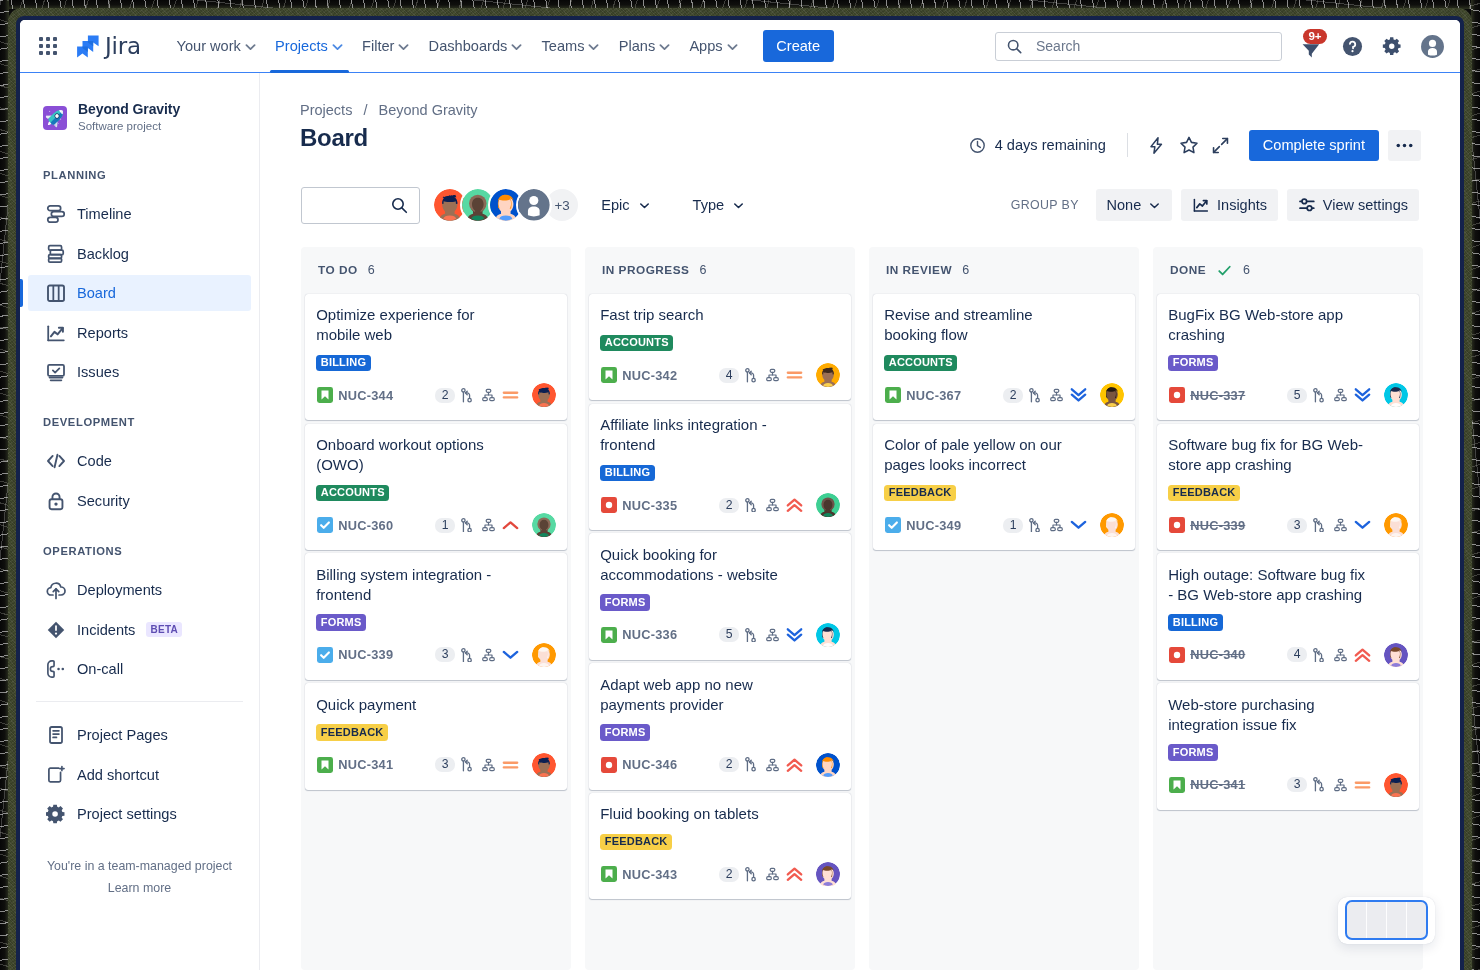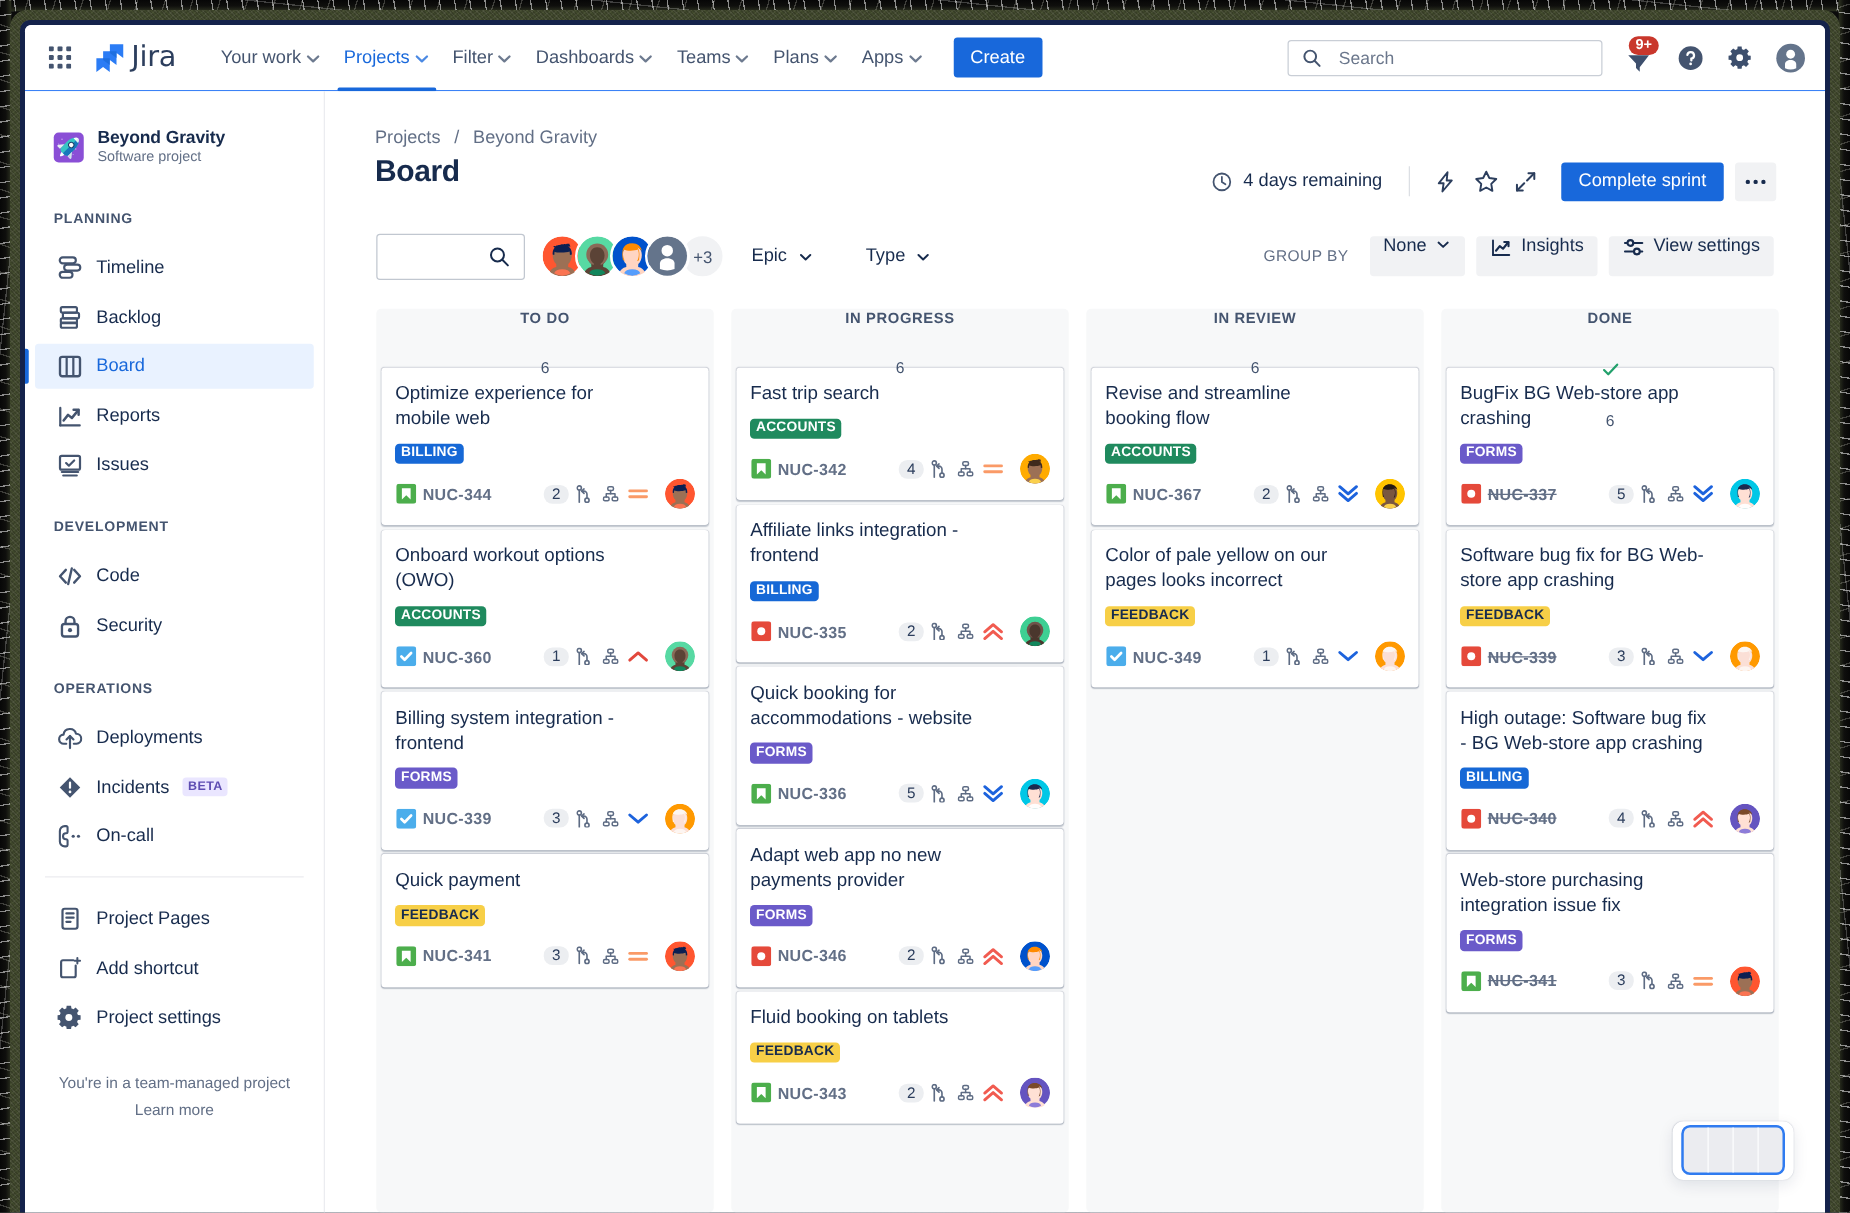--- a/index.html
+++ b/index.html
@@ -34,21 +34,21 @@
   font-family:"DejaVu Sans",sans-serif;}
 #navitems{display:flex;align-items:stretch;height:53px;margin-left:26.5px;}
 .navitem{display:flex;align-items:center;gap:3px;padding:0 9.1px;height:53px;position:relative;
   font-size:14.6px;color:#44546f;cursor:pointer;}
 .navitem.active{color:#1868db;font-weight:500;}
 .navitem.active:after{content:'';position:absolute;left:4px;right:4px;bottom:0;height:2.5px;background:#1868db;border-radius:2px;}
 .chev{width:13px;height:13px;display:inline-block;flex:none;}
 #createbtn{margin-left:15px;height:32px;padding:0 13.5px;background:#1868db;color:#fff;border-radius:3px;
   font-size:14.6px;font-weight:500;display:flex;align-items:center;cursor:pointer;white-space:nowrap;}
 #navright{margin-left:auto;display:flex;align-items:center;gap:8px;padding-right:12px;}
-#searchbox{width:252px;height:29px;border:1px solid #c9ced6;border-radius:3px;display:flex;align-items:center;
+#searchbox{width:287px;height:29px;border:1px solid #c9ced6;border-radius:3px;display:flex;align-items:center;
   padding:0 11px;gap:14px;margin-right:6px;background:#fff;text-align:center;}
 #searchbox .ph{font-size:14px;color:#6b778c;}
 .iconbtn{width:32px;height:32px;display:flex;align-items:center;justify-content:center;border-radius:50%;
   position:relative;cursor:pointer;flex:none;}
 .badge9{position:absolute;top:-1.5px;left:7px;background:#c9372c;color:#fff;font-size:11.6px;font-weight:600;
   border-radius:8px;padding:1px 5.4px 1.5px;line-height:12.5px;letter-spacing:0px;}
 
 
 #sidebar{position:absolute;left:0;top:53px;width:240px;height:897px;background:#fff;
   border-right:1px solid #ebecf0;}
@@ -91,27 +91,27 @@
 .av{width:36px;height:36px;border-radius:50%;overflow:hidden;border:2.2px solid #fff;margin-left:-8px;flex:none;
   position:relative;display:block;line-height:0;}
 .av svg{width:31.6px;height:31.6px;}
 .av:first-child{margin-left:0;}
 .avmore{width:36px;height:36px;border-radius:50%;background:#f1f2f4;margin-left:-8px;display:flex;
   align-items:center;justify-content:center;font-size:13.4px;color:#44546f;border:2.2px solid #fff;font-weight:500;flex:none;}
 .filterbtn{height:32px;padding:0 12px;display:flex;align-items:center;gap:8px;border-radius:3px;
   font-size:14.6px;font-weight:500;color:#172b4d;cursor:pointer;white-space:nowrap;text-align:center;}
 #grpby{margin-left:auto;display:flex;align-items:center;gap:8.8px;}
 #grpby .lbl{font-size:12.4px;color:#626f86;letter-spacing:0.35px;margin-right:8px;}
-.pillbtn{height:32px;padding:0 11px;background:#f1f2f4;border-radius:3px;display:flex;align-items:flex-start;
+.pillbtn{height:32px;padding:0 11px;background:#f1f2f4;border-radius:3px;display:flex;align-items:center;
   gap:7px;font-size:14.5px;font-weight:500;color:#172b4d;cursor:pointer;white-space:nowrap;}
 
 
 #board{position:absolute;left:41px;top:173.8px;right:0;bottom:0;display:flex;gap:14px;}
 .col{width:270px;background:#f7f8f9;border-radius:4px;flex:none;padding:0 4px;}
-.colhdr{display:flex;align-items:center;gap:26px;height:47px;padding:0 13px;flex-direction:column;}
+.colhdr{display:flex;align-items:center;gap:10px;height:47px;padding:0 13px;}
 .colhdr .nm{font-size:11.8px;font-weight:600;color:#44546f;letter-spacing:0.5px;}
 .colhdr .ct{font-size:12.5px;color:#44546f;}
 .card{background:#fff;border-radius:3px;box-shadow:0 1px 1px rgba(9,30,66,.22),0 0 1px rgba(9,30,66,.28);
   padding:11.5px 11px 13.0px 11.2px;margin:0 0 3.3px 0;cursor:pointer;}
 .ctitle{font-size:15px;color:#172b4d;line-height:20px;max-width:201px;}
 .clabel{display:inline-block;font-size:11px;font-weight:700;color:#fff;border-radius:3.5px;
   padding:2.4px 4.6px 2.6px 4.6px;margin-top:9.5px;letter-spacing:0.2px;line-height:11.5px;}
 .cfoot{display:flex;align-items:center;margin-top:12px;height:24px;}
 .ckey{font-size:12.8px;font-weight:600;color:#626f86;letter-spacing:0.25px;margin-left:5px;}
 .ckey.done{text-decoration:line-through;}

